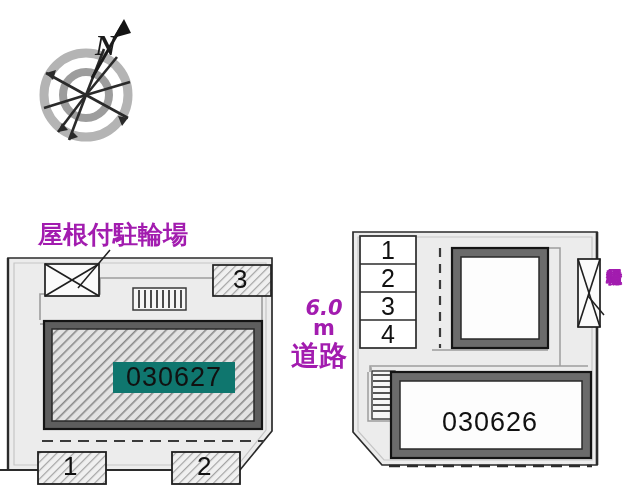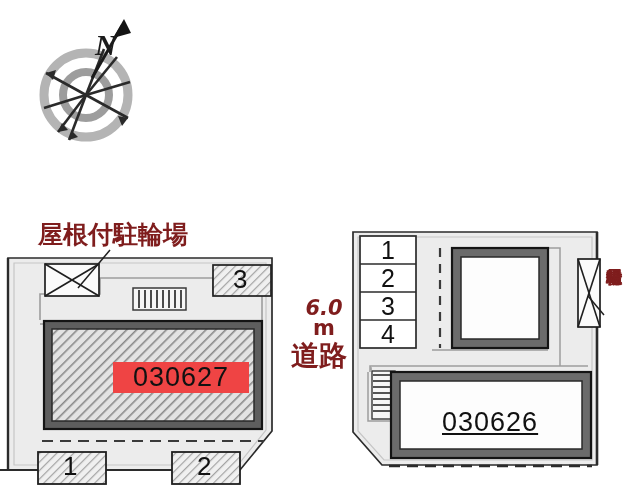--- a/index.html
+++ b/index.html
@@ -19,21 +19,21 @@
   }
   svg.layer {
     position: absolute;
     left: 0;
     top: 0;
     width: 640px;
     height: 504px;
   }
   .txt {
     position: absolute;
-    color: #7f1d1d;
+    color: #a21caf;
     white-space: pre;
     line-height: 1;
   }
   .lbl-jp {
     font-family: "DejaVu Sans", sans-serif;
     font-size: 25px;
     font-weight: 700;
     letter-spacing: 0px;
   }
   .lbl-jp-v {
@@ -295,28 +295,28 @@
   </svg>
 
   <div class="txt compass-n" style="left:95px; top:30px;">N</div>
 
   <div class="txt lbl-jp" style="left:38px; top:222px;">屋根付駐輪場</div>
 
   <div class="txt stall-num" style="left:233px; top:266px;">3</div>
   <div class="txt stall-num" style="left:63px; top:453px;">1</div>
   <div class="txt stall-num" style="left:197px; top:453px;">2</div>
 
-  <div class="txt bldg-num" style="left:113px; top:362px; background:#ef4444; padding:2px 20px;">030627</div>
+  <div class="txt bldg-num" style="left:113px; top:362px; background:#0f766e; padding:2px 13px;">030627</div>
 
   <div class="txt road-lbl" style="left:301px; top:298px;font-style:italic;">6.0</div>
   <div class="txt road-lbl" style="left:301px; top:318px;">m</div>
   <div class="txt road-lbl" style="left:291px; top:340px; font-size:28px; line-height:1.12;">道路</div>
 
   <div class="txt unit-num" style="left:370px; top:238px;">1</div>
   <div class="txt unit-num" style="left:370px; top:266px;">2</div>
   <div class="txt unit-num" style="left:370px; top:294px;">3</div>
   <div class="txt unit-num" style="left:370px; top:322px;">4</div>
 
-  <div class="txt bldg-num" style="left:442px; top:409px;text-decoration:underline;">030626</div>
+  <div class="txt bldg-num" style="left:442px; top:409px;">030626</div>
 
   <div class="txt lbl-jp-v" style="left:606px; top:256px; height:130px;">屋根付駐輪場</div>
 
 </div>
 
 </body></html>

